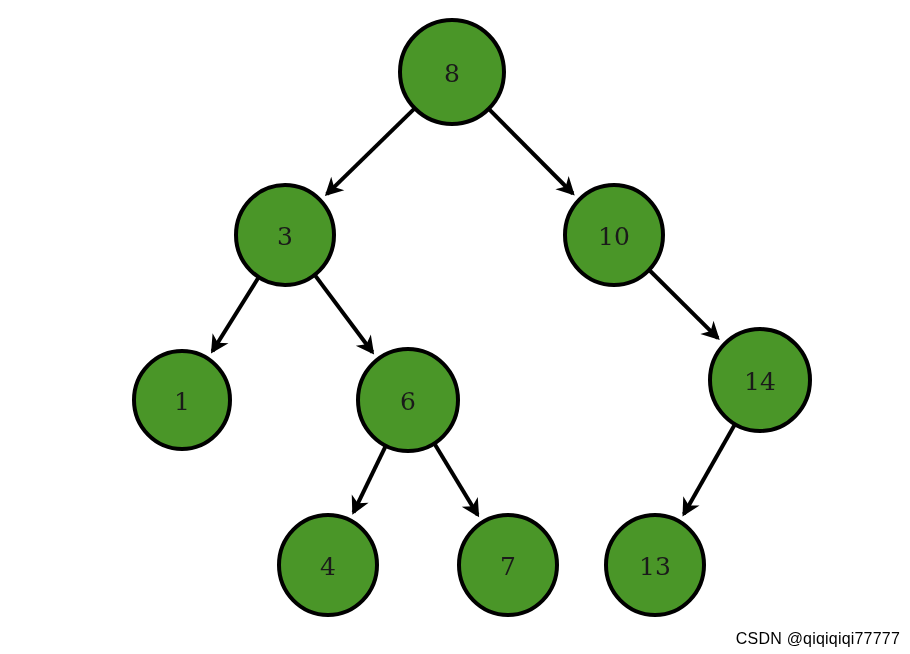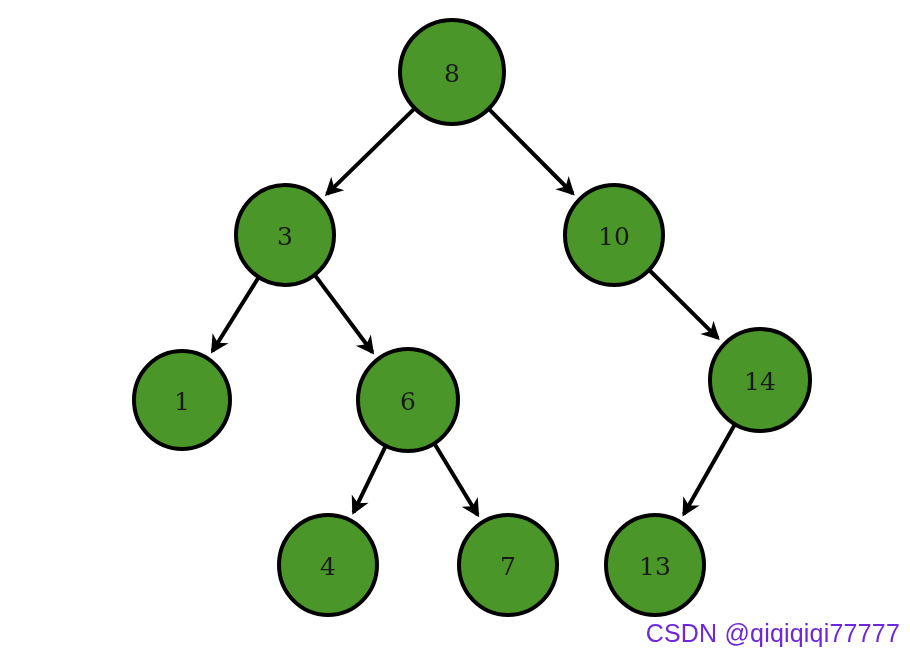--- a/index.html
+++ b/index.html
@@ -39,22 +39,22 @@
     user-select: none;
   }
   .tree-edge-line {
     stroke-linecap: butt;
   }
   #watermark {
     position: absolute;
     right: 10px;
     bottom: 6px;
     font-family: "Liberation Sans", sans-serif;
-    font-size: 25px;
-    color: #6d28d9;
+    font-size: 16px;
+    color: #000000;
     letter-spacing: 0.2px;
     white-space: nowrap;
     user-select: none;
   }
 </style>
 </head>
 <body>
 
 <div id="canvas">
 

